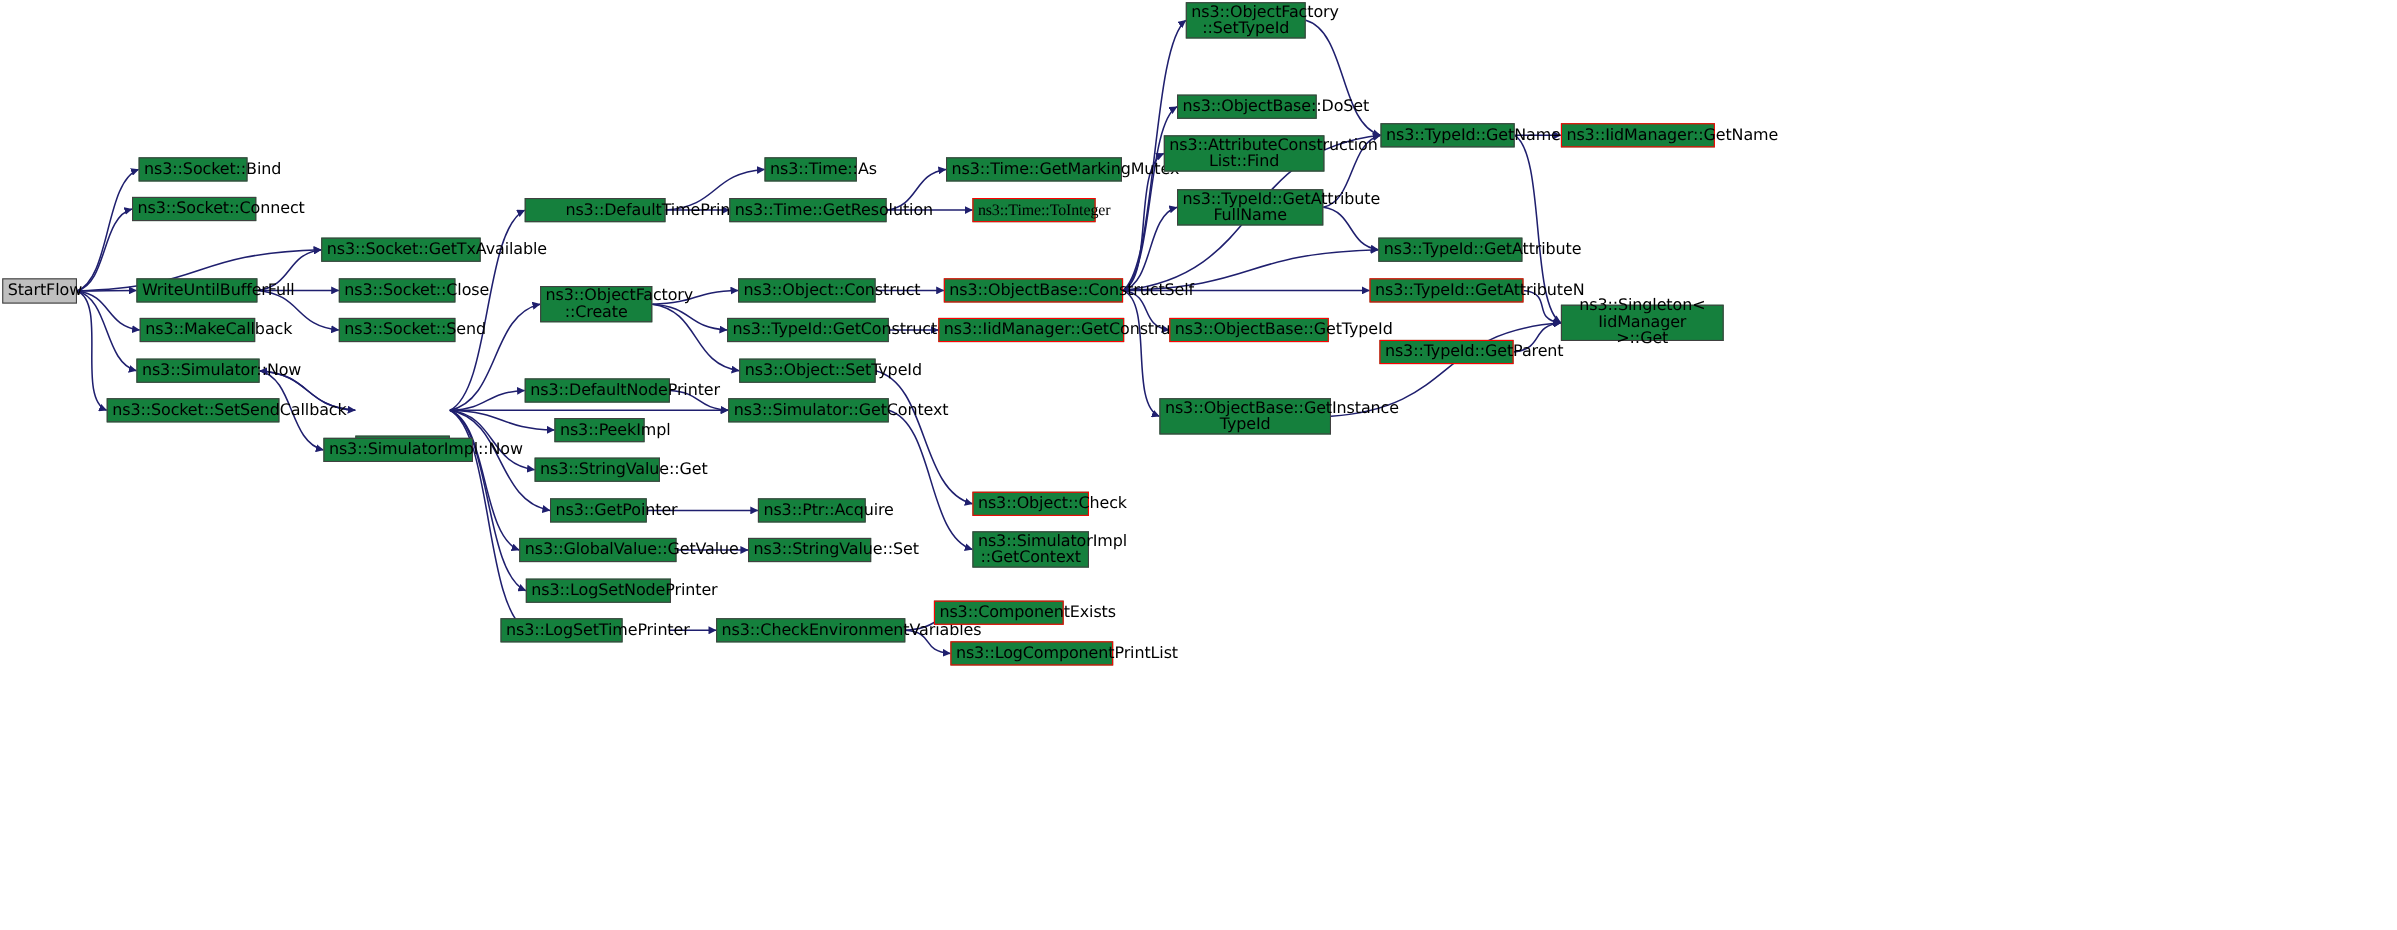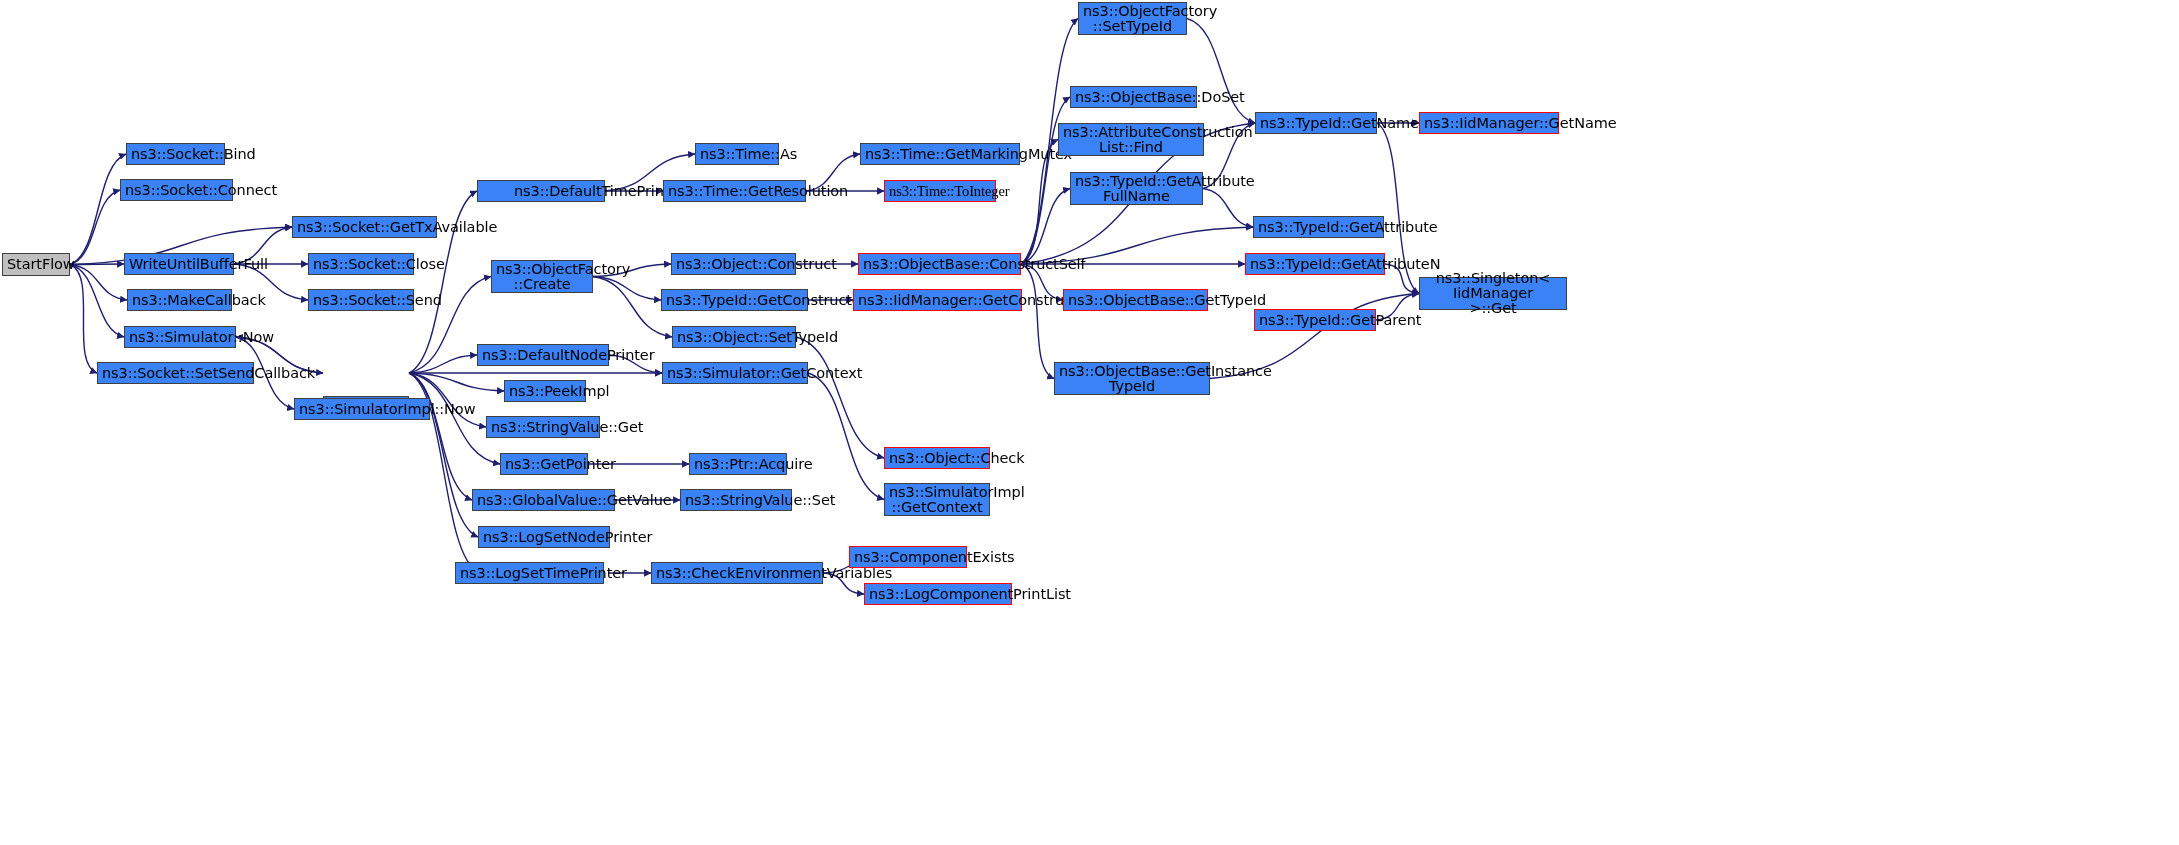--- a/index.html
+++ b/index.html
@@ -12,21 +12,21 @@
   }
   #edges{position:absolute;left:0;top:0;width:2179px;height:845px;}
   .node{
     position:absolute;
     box-sizing:border-box;
     display:flex;align-items:center;justify-content:center;
     text-align:center;
     font-size:14.5px;
     line-height:15px;
     color:#000000;
-    background:#3b82f6;
+    background:#15803d;
     border:1px solid #404040;
     padding:1px 4px;
     white-space:pre-line;
     letter-spacing:-0.1px;
     z-index:5;
   }
   .node.red{border-color:#ff0000;}
   .node.root{background:#bfbfbf;border-color:#404040;}
   .node .lbl{display:block;width:100%;}
 </style>
@@ -115,21 +115,21 @@
       <div class="node" style="left: 294px; top: 398px; width: 136px; height: 22px;"><span class="lbl">ns3::SimulatorImpl::Now</span></div>
       <div class="node" style="left: 477px; top: 180px; width: 128px; height: 22px; padding-left: 36px;"><span class="lbl">ns3::DefaultTimePrinter</span></div>
       <div class="node" style="left: 491px; top: 260px; width: 102px; height: 33px;"><span class="lbl">ns3::ObjectFactory
 ::Create</span></div>
       <div class="node" style="left: 477px; top: 344px; width: 132px; height: 22px;"><span class="lbl">ns3::DefaultNodePrinter</span></div>
       <div class="node" style="left: 504px; top: 380px; width: 82px; height: 22px;"><span class="lbl">ns3::PeekImpl</span></div>
       <div class="node" style="left: 486px; top: 416px; width: 114px; height: 22px; text-align: center;"><span class="lbl">ns3::StringValue::Get</span></div>
       <div class="node" style="left: 500px; top: 453px; width: 88px; height: 22px;"><span class="lbl">ns3::GetPointer</span></div>
       <div class="node" style="left: 472px; top: 489px; width: 143px; height: 22px;"><span class="lbl">ns3::GlobalValue::GetValue</span></div>
       <div class="node" style="left: 478px; top: 526px; width: 132px; height: 22px;"><span class="lbl">ns3::LogSetNodePrinter</span></div>
-      <div class="node" style="left: 455px; top: 562px; width: 149px; height: 22px;"><span class="lbl">ns3::LogSetTimePrinter</span></div>
+      <div class="node" style="left: 455px; top: 562px; width: 111px; height: 22px;"><span class="lbl">ns3::LogSetTimePrinter</span></div>
       <div class="node" style="left: 695px; top: 143px; width: 84px; height: 22px;"><span class="lbl">ns3::Time::As</span></div>
       <div class="node" style="left: 663px; top: 180px; width: 143px; height: 22px;"><span class="lbl">ns3::Time::GetResolution</span></div>
       <div class="node" style="left: 671px; top: 253px; width: 125px; height: 22px;"><span class="lbl">ns3::Object::Construct</span></div>
       <div class="node" style="left: 661px; top: 289px; width: 147px; height: 22px;"><span class="lbl">ns3::TypeId::GetConstructor</span></div>
       <div class="node" style="left: 672px; top: 326px; width: 124px; height: 22px;"><span class="lbl">ns3::Object::SetTypeId</span></div>
       <div class="node" style="left: 662px; top: 362px; width: 146px; height: 22px;"><span class="lbl">ns3::Simulator::GetContext</span></div>
       <div class="node" style="left: 689px; top: 453px; width: 98px; height: 22px;"><span class="lbl">ns3::Ptr::Acquire</span></div>
       <div class="node" style="left: 680px; top: 489px; width: 112px; height: 22px;"><span class="lbl">ns3::StringValue::Set</span></div>
       <div class="node" style="left: 651px; top: 562px; width: 172px; height: 22px;"><span class="lbl">ns3::CheckEnvironmentVariables</span></div>
       <div class="node" style="left: 860px; top: 143px; width: 160px; height: 22px;"><span class="lbl">ns3::Time::GetMarkingMutex</span></div>

